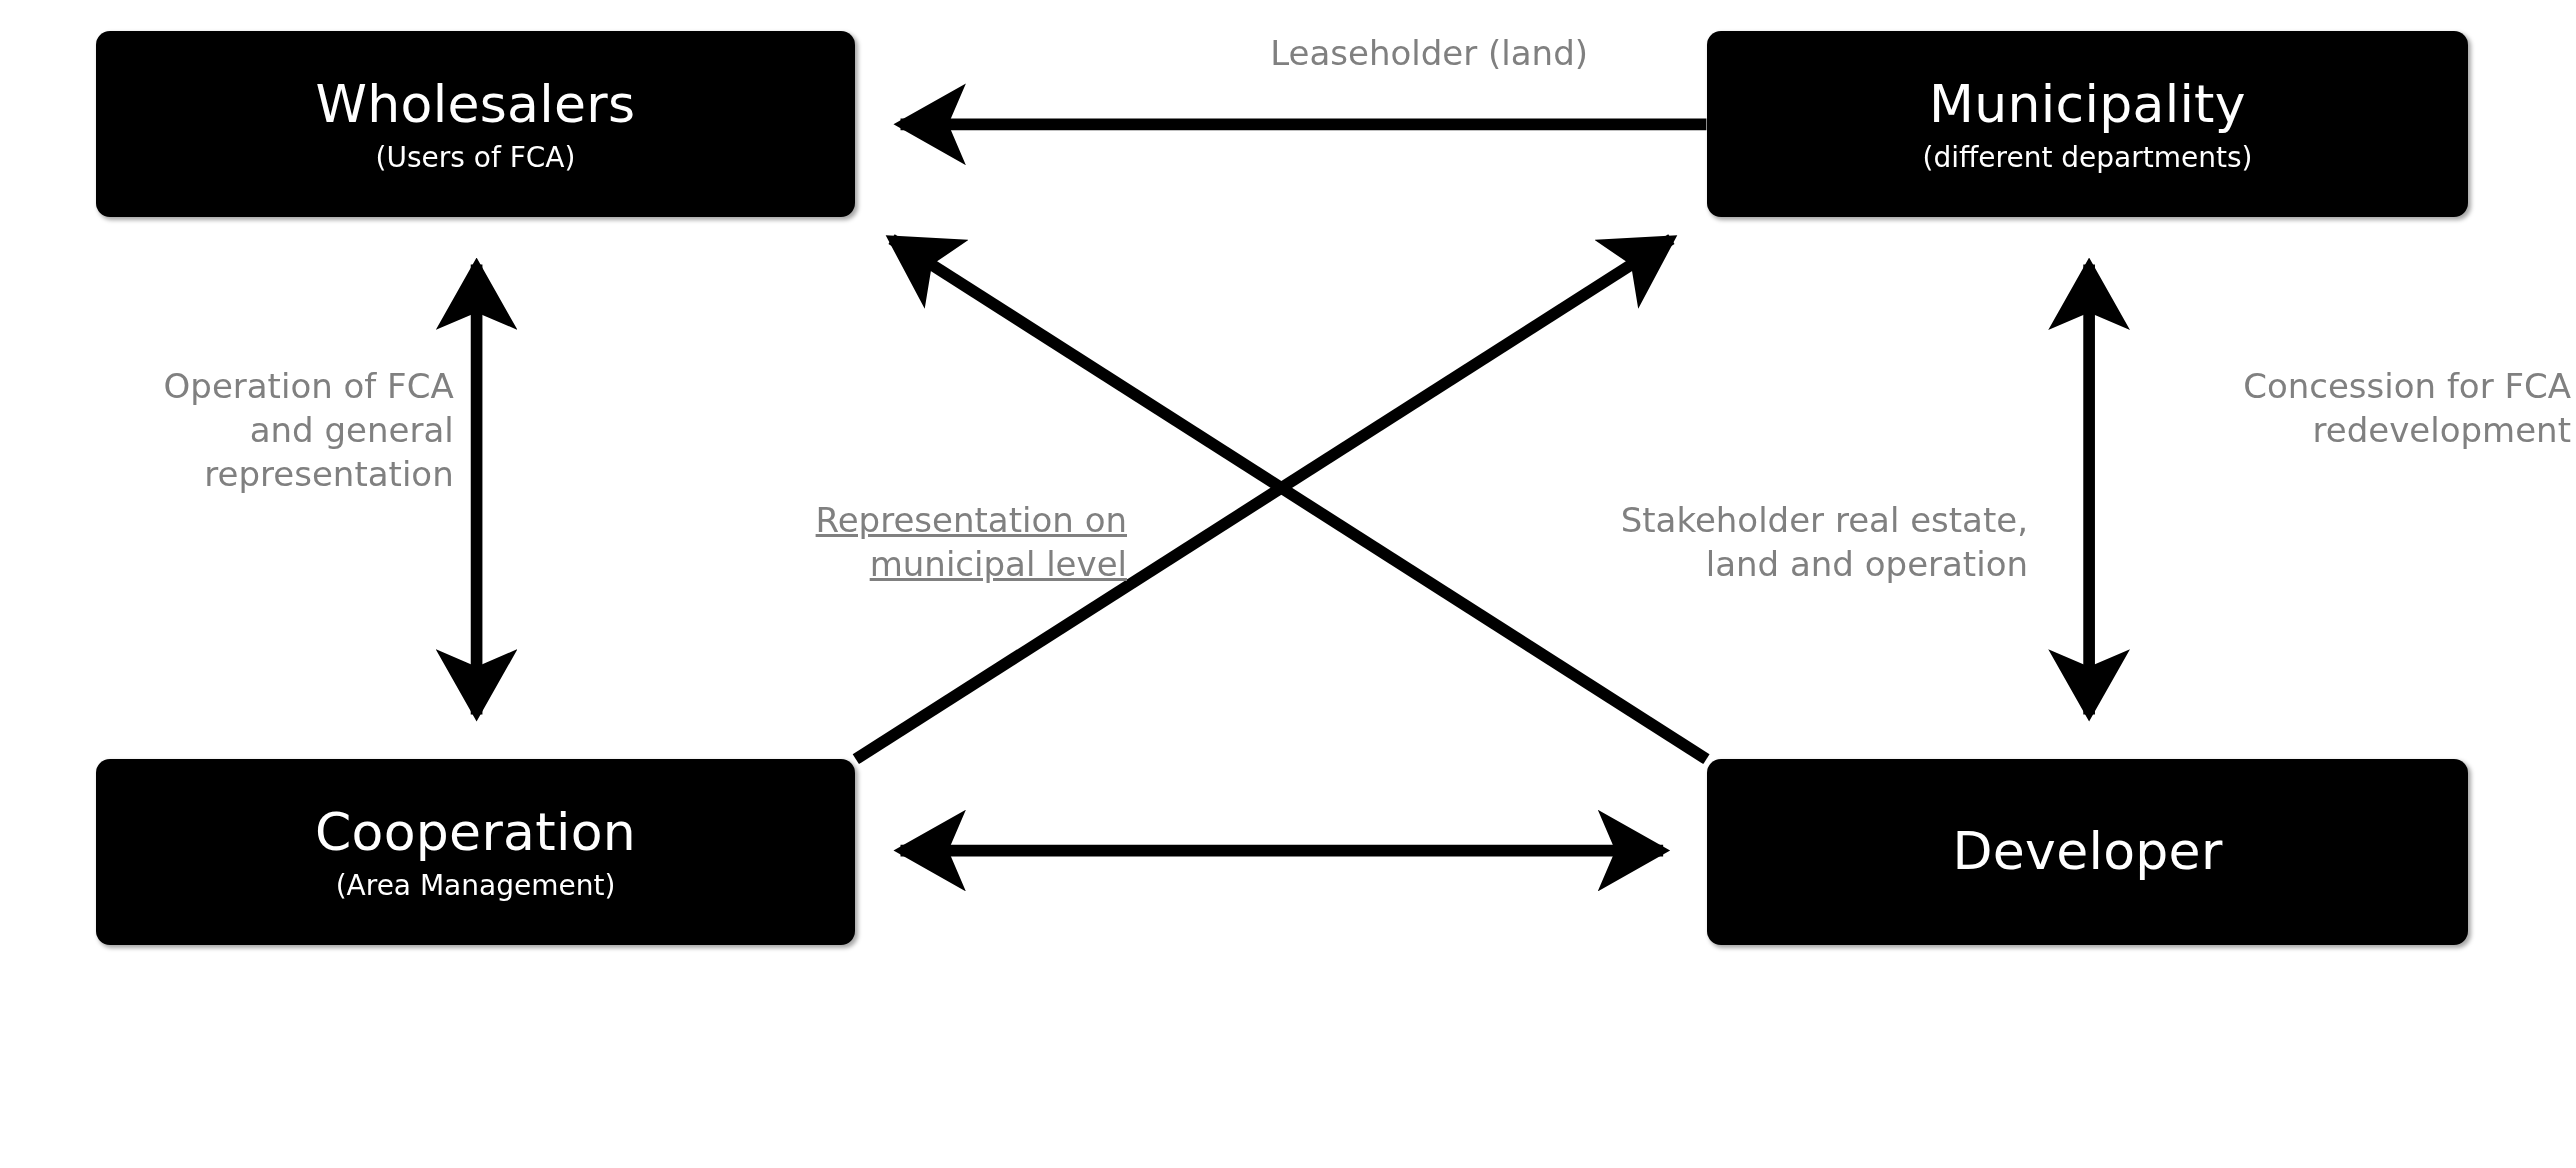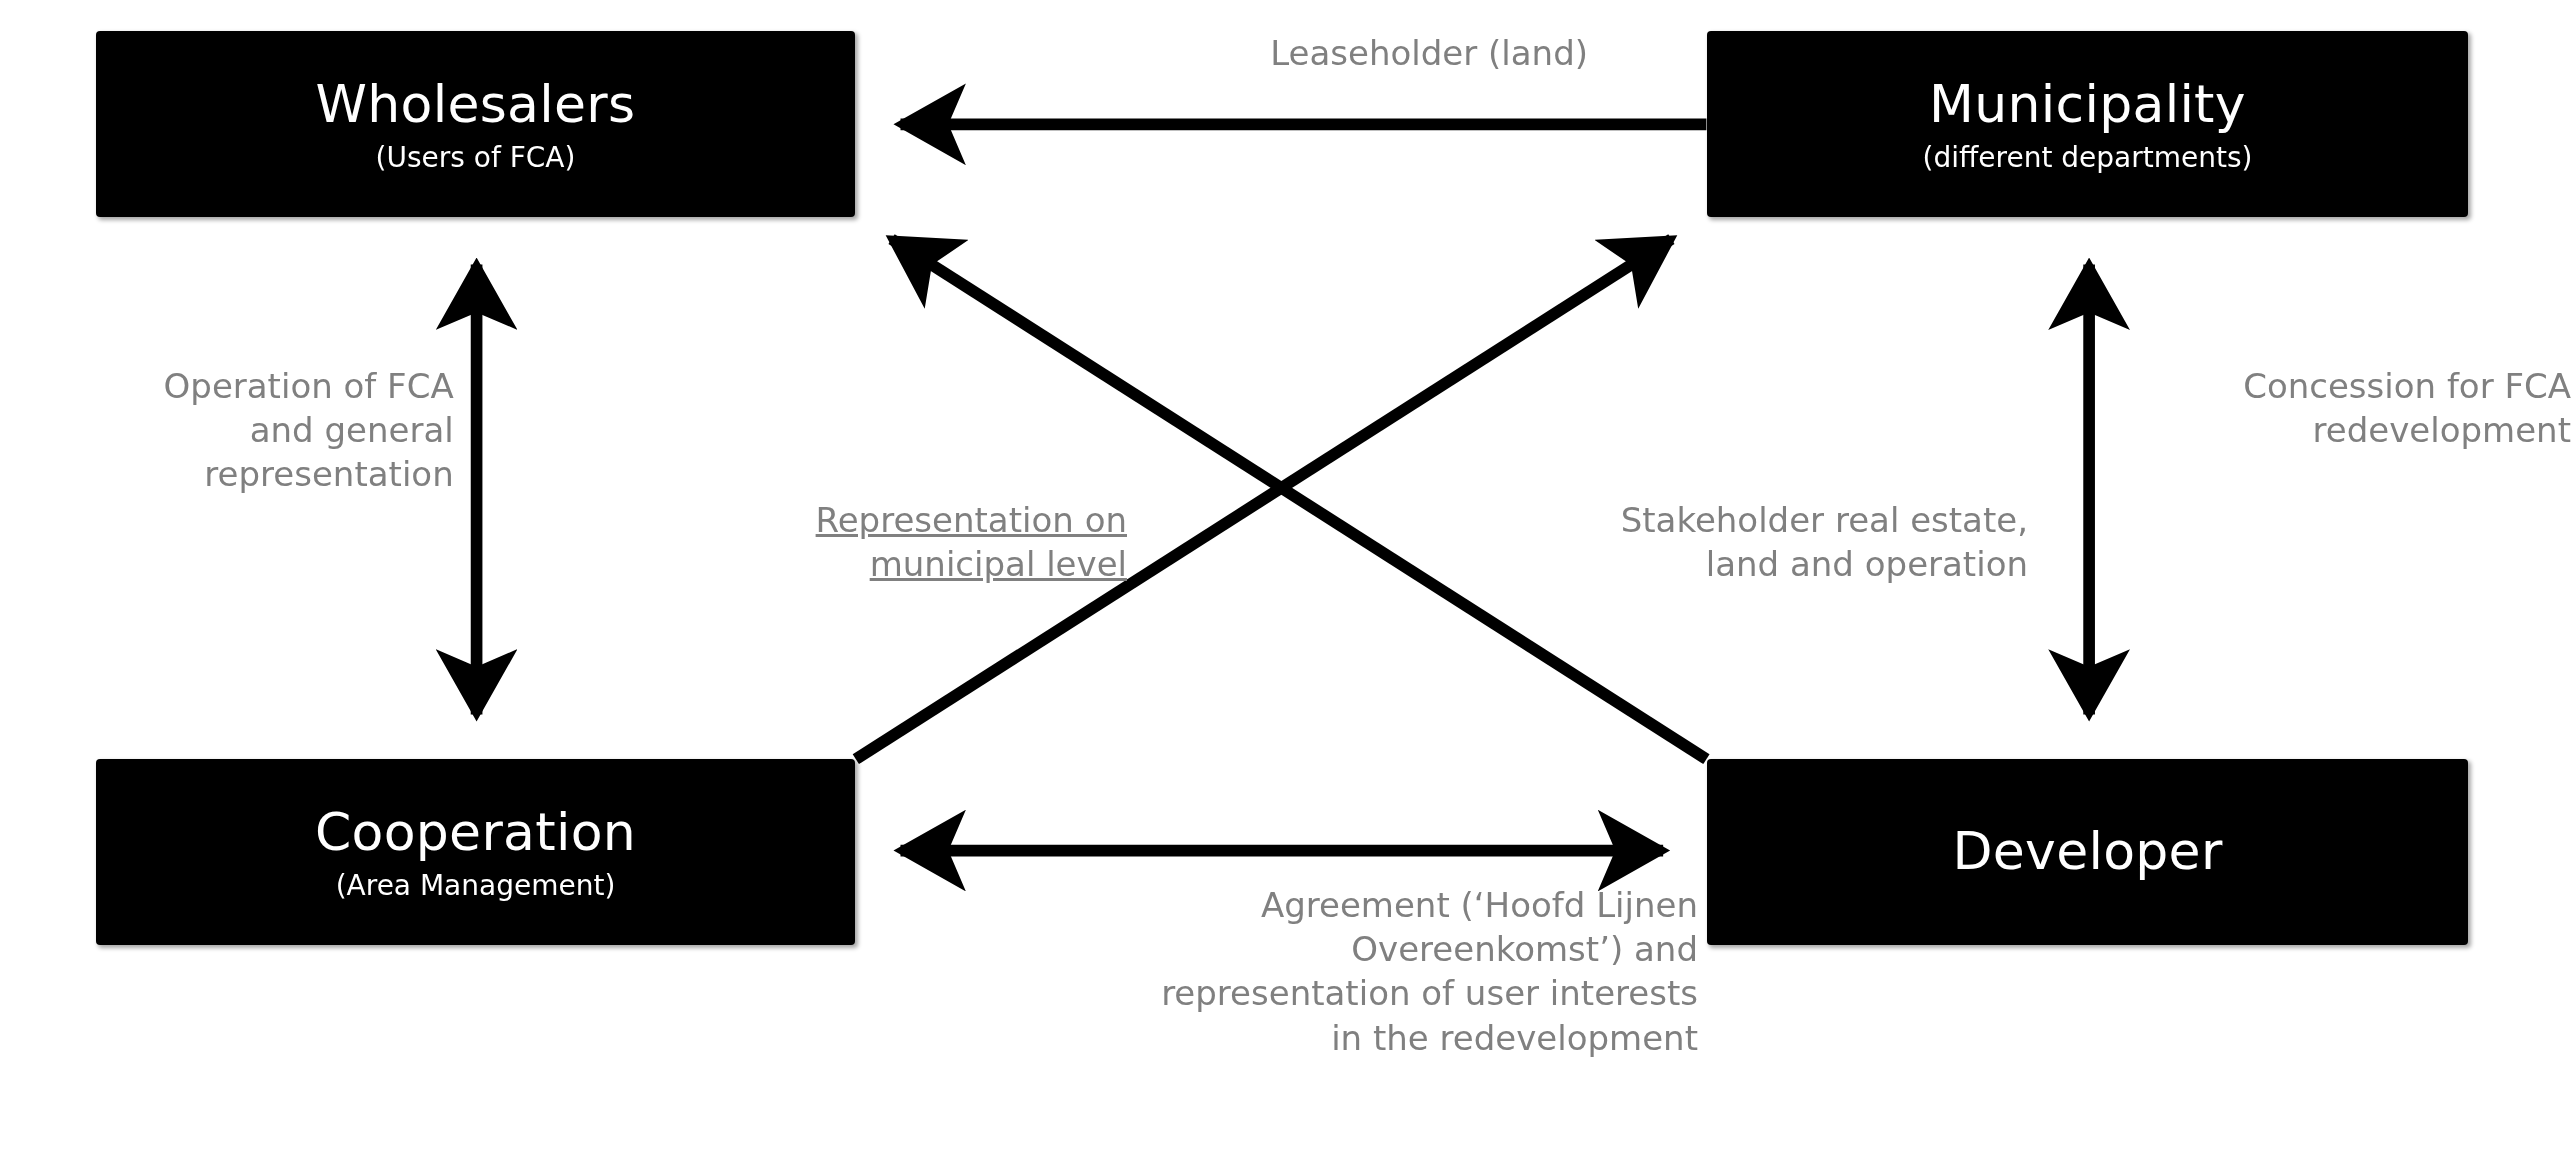--- a/index.html
+++ b/index.html
@@ -11,21 +11,21 @@
     position: relative;
     width: 2576px;
     height: 1168px;
     background: #ffffff;
     overflow: hidden;
     font-family: "DejaVu Sans", "Liberation Sans", sans-serif;
   }
   .node {
     position: absolute;
     background: #000000;
-    border-radius: 4px;
+    border-radius: 14px;
     color: #ffffff;
     display: flex;
     flex-direction: column;
     align-items: center;
     justify-content: center;
     box-sizing: border-box;
     box-shadow: 2.1px 2.1px 4.1px rgba(0,0,0,0.35);
     text-align: center;
     line-height: 1.18;
   }
@@ -128,19 +128,15 @@
 
   <div class="edge-label" id="lbl-representation">Representation on
 municipal level</div>
 
   <div class="edge-label" id="lbl-stakeholder">Stakeholder real estate,
 land and operation</div>
 
   <div class="edge-label" id="lbl-concession">Concession for FCA
 redevelopment</div>
 
-  <div class="edge-label" id="lbl-agreement">Agreement (‘Hoofd Lijnen
-Overeenkomst’) and
-representation of user interests
-in the redevelopment</div>
 
 </div>
 
 
 </body></html>

